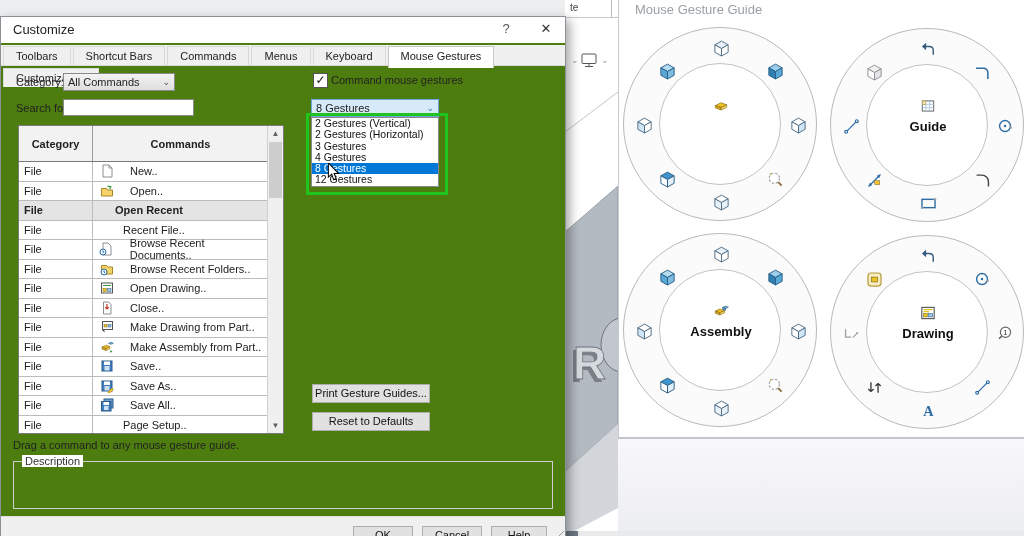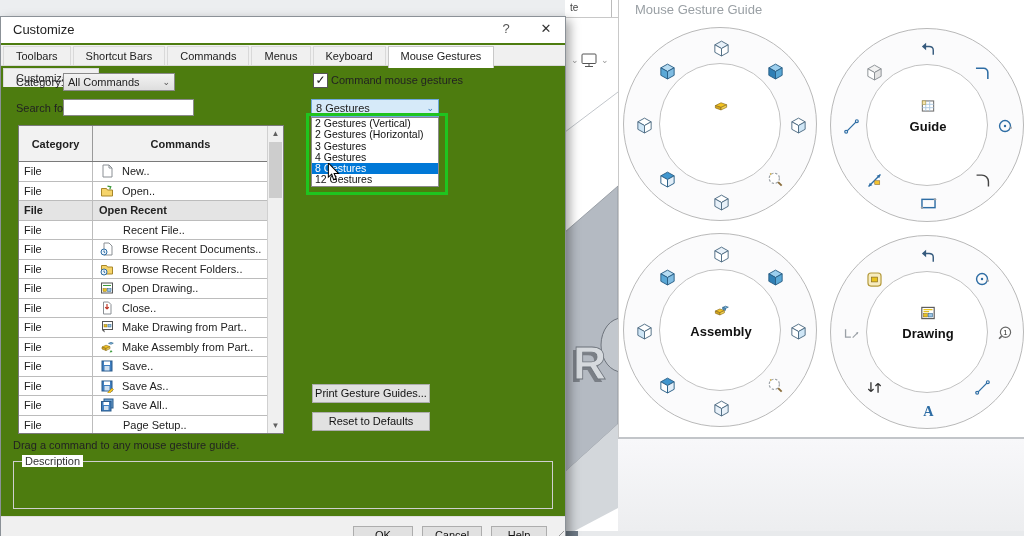--- a/index.html
+++ b/index.html
@@ -63,21 +63,21 @@
   #thead{display:flex;height:35px;background:#f2f2f2;border-bottom:1px solid #7a7a7a;
         font-size:11px;font-weight:bold;}
   .th{display:flex;align-items:center;justify-content:center;box-sizing:border-box;}
   #th-cat{width:74px;border-right:1px solid #9a9a9a;}
   #th-cmd{width:175px;}
   .trow{display:flex;height:19.5px;box-sizing:border-box;border-bottom:1px solid #bcbcbc;
         font-size:11px;align-items:center;background:#fff;}
   .trow.gray{background:#e4e4e4;font-weight:bold;}
   .tc-cat{width:74px;padding-left:5px;box-sizing:border-box;border-right:1px solid #bcbcbc;
         height:100%;display:flex;align-items:center;}
-  .tc-cmd{width:175px;padding-left:6px;box-sizing:border-box;display:flex;align-items:center;gap:8px;height:100%;}
+  .tc-cmd{width:175px;padding-left:6px;box-sizing:border-box;display:flex;align-items:center;gap:16px;height:100%;}
   .tc-cmd .ric{width:15px;height:15px;display:inline-flex;align-items:center;justify-content:center;}
   .tc-cmd.indent{padding-left:30px;}
   
   #vscroll{position:absolute;right:0;top:0;width:15px;height:307px;background:#f0f0f0;border-left:1px solid #d0d0d0;}
   .sb-btn{position:absolute;left:0;width:15px;height:15px;background:#f0f0f0;color:#606060;
         font-size:8px;text-align:center;line-height:15px;}
   #sb-thumb{position:absolute;left:1px;top:16px;width:13px;height:56px;background:#cdcdcd;}
   #drag-hint{position:absolute;left:12px;top:422px;font-size:11px;color:#222;}
   #desc-box{position:absolute;left:12px;top:444px;width:538px;height:46px;border:1px solid #cfcfcf;}
   #desc-legend{position:absolute;left:8px;top:-7px;background:#fff;padding:0 3px;font-size:11px;color:#333;}
@@ -490,21 +490,21 @@
                   <path d="M1.5 4.5h5l1 1.5h5v6h-11Z" fill="#f6d46a" stroke="#a8872a"></path>
                   <path d="M7.5 2.2l3.3.6-1 2.6" fill="none" stroke="#3a9a3a" stroke-width="1.2"></path>
                 </svg>
               </span>
               <span>Open..</span>
             </div>
           </div>
           <div class="trow gray">
             <div class="tc-cat">File</div>
             <div class="tc-cmd">
-              <span style="font-weight: bold;">Open Recent</span>
+              <span style="font-weight: bold; margin-left: 16px;">Open Recent</span>
             </div>
           </div>
           <div class="trow">
             <div class="tc-cat">File</div>
             <div class="tc-cmd indent">
               <span>Recent File..</span>
             </div>
           </div>
           <div class="trow">
             <div class="tc-cat">File</div>

